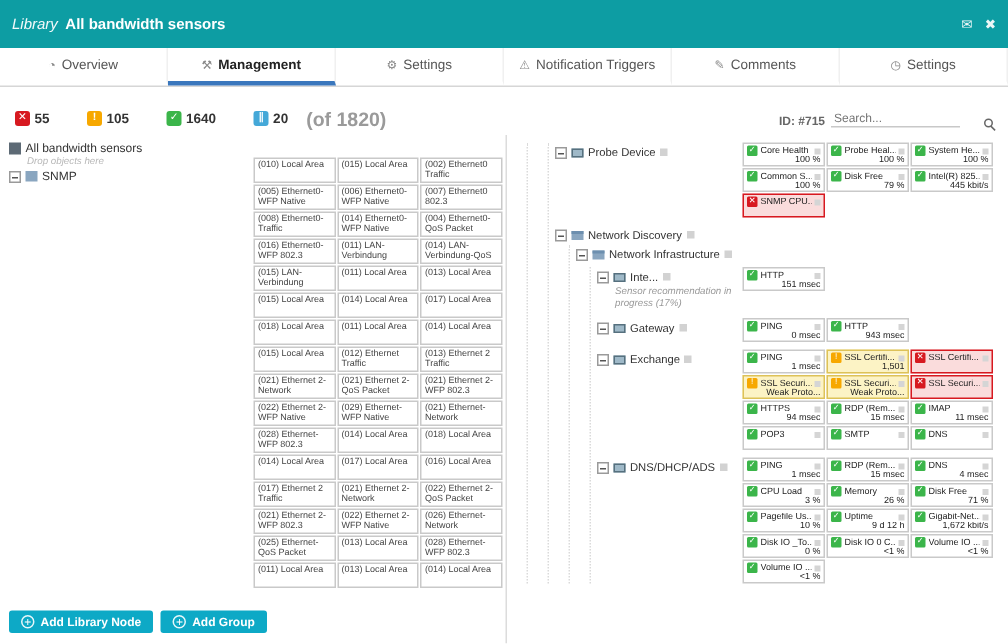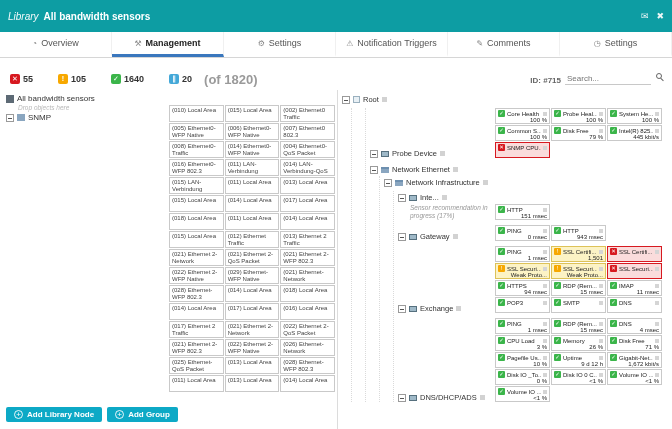--- a/index.html
+++ b/index.html
@@ -22,21 +22,21 @@
   
   .statusbar{height:43px;background:#fff;border-bottom:1px solid #e4e4e4;display:flex;align-items:center;padding:0 10px}
   .counts{display:flex;align-items:center;gap:25px}
   .count{display:flex;align-items:center;gap:3px;font-weight:bold;font-size:9px;color:#333;cursor:pointer}
   .cic{width:10px;height:10px;border-radius:2px;color:#fff;font-size:7px;line-height:10px;text-align:center}
   .cic.down{background:var(--down,#d71920)} .cic.warning{background:var(--warning,#f7a800)}
   .cic.up{background:var(--up,#3bb54a)} .cic.paused{background:var(--paused,#44a8d8)}
   .total{font-size:13px;color:#9a9a9a;margin-left:12px;font-weight:bold}
   .sbright{margin-left:auto;display:flex;flex-direction:row;align-items:flex-end;gap:4px}
   .idrow{font-size:8px;color:#666;font-weight:bold}
-  .searchrow{display:flex;align-items:flex-start;gap:5px}
+  .searchrow{display:flex;align-items:flex-end;gap:16px}
   .search{border:none;border-bottom:1px solid #c8c8c8;width:86px;font-size:8px;padding:1px 2px;outline:none;color:#333;font-family:inherit;background:transparent}
   .mag{width:6px;height:6px;border:1px solid #666;border-radius:50%;position:relative;display:inline-block;cursor:pointer}
   .mag::after{content:"";position:absolute;width:4px;height:1px;background:#666;transform:rotate(45deg);right:-3px;bottom:-2px}
 
   
   .main{position:absolute;top:90px;left:0;right:0;bottom:0;display:flex;background:#fff}
   .left-panel{width:338px;border-right:1px solid #dcdcdc;position:relative;background:#fff}
   .right-panel{flex:1;padding:3px 6px 0 4px;overflow:hidden}
 
   
@@ -60,21 +60,21 @@
 
   
   .trow{display:flex;align-items:center;gap:3px;height:13px;font-size:7.5px;color:#333}
   .tlabel{white-space:nowrap;cursor:pointer}
   .menu{width:5px;height:5px;background:#d2d2d2;display:inline-block;cursor:pointer}
   .ico-root{width:7px;height:7px;border:1px solid #9ab0be;background:#e8f0f5;display:inline-block}
   .ico-probe{width:7px;height:7px;background:#0d9da3;display:inline-block}
   .ico-device{width:8px;height:6px;border:1px solid #56707e;background:#9fb9c8;display:inline-block}
   .ico-group{width:8px;height:6px;background:#8aa6c0;border-top:2px solid #6d8faf;display:inline-block}
   .ind{margin-left:9px;padding-left:4px;border-left:1px dotted #dadada}
-  .grp{display:flex;align-items:flex-end;margin:2px 0 5px 0}
+  .grp{display:flex;align-items:flex-start;margin:2px 0 5px 0}
   .glabel{display:flex;align-items:center;gap:3px;font-size:7.5px;color:#333;padding-top:2px}
   .glcol{display:flex;flex-direction:column;gap:2px;max-width:118px}
   .gnote{font-size:6.5px;color:#999;font-style:italic;line-height:8px;margin-left:12px;max-width:96px}
 
   
   .sgrid{margin-left:auto;width:171px;display:flex;flex-wrap:wrap;gap:1px;align-content:flex-start;flex:0 0 auto}
   .sensor{width:55px;height:16px;border:1px solid #c9c9c9;background:#fff;padding:1px 2px;overflow:hidden;cursor:pointer}
   .sensor .l1{display:flex;align-items:center;gap:2px}
   .sic{width:7px;height:7px;border-radius:1px;color:#fff;font-size:5.5px;line-height:7px;text-align:center;flex:0 0 auto}
   .sic.up{background:var(--up,#3bb54a)} .sic.warning{background:var(--warning,#f7a800)} .sic.down{background:var(--down,#d71920)}
@@ -286,26 +286,20 @@
 
         <div class="btn">
           <span class="bplus">+</span>
           <span>Add Group</span>
         </div>
       </div>
   </div>
 
   <div class="right-panel">
 
-    <div class="trow">
-      <span class="exp"></span>
-      <span class="ico-root"></span>
-      <span class="tlabel">Root</span>
-      <span class="menu"></span>
-    </div>
 
     <div class="ind">
 
       <div class="ind">
 
         <div class="grp">
           <div class="glabel">
             <span class="exp"></span>
             <span class="ico-device"></span>
             <span class="tlabel">Probe Device</span>
@@ -374,21 +368,21 @@
                   <span class="smenu"></span>
                 </div>
                 <div class="sval"></div>
               </div>
             </div>
         </div>
 
         <div class="trow">
           <span class="exp"></span>
           <span class="ico-group"></span>
-          <span class="tlabel">Network Ethernet</span>
+          <span class="tlabel">Network Discovery</span>
           <span class="menu"></span>
         </div>
 
         <div class="ind">
           <div class="trow">
             <span class="exp"></span>
             <span class="ico-group"></span>
             <span class="tlabel">Network Infrastructure</span>
             <span class="menu"></span>
           </div>

